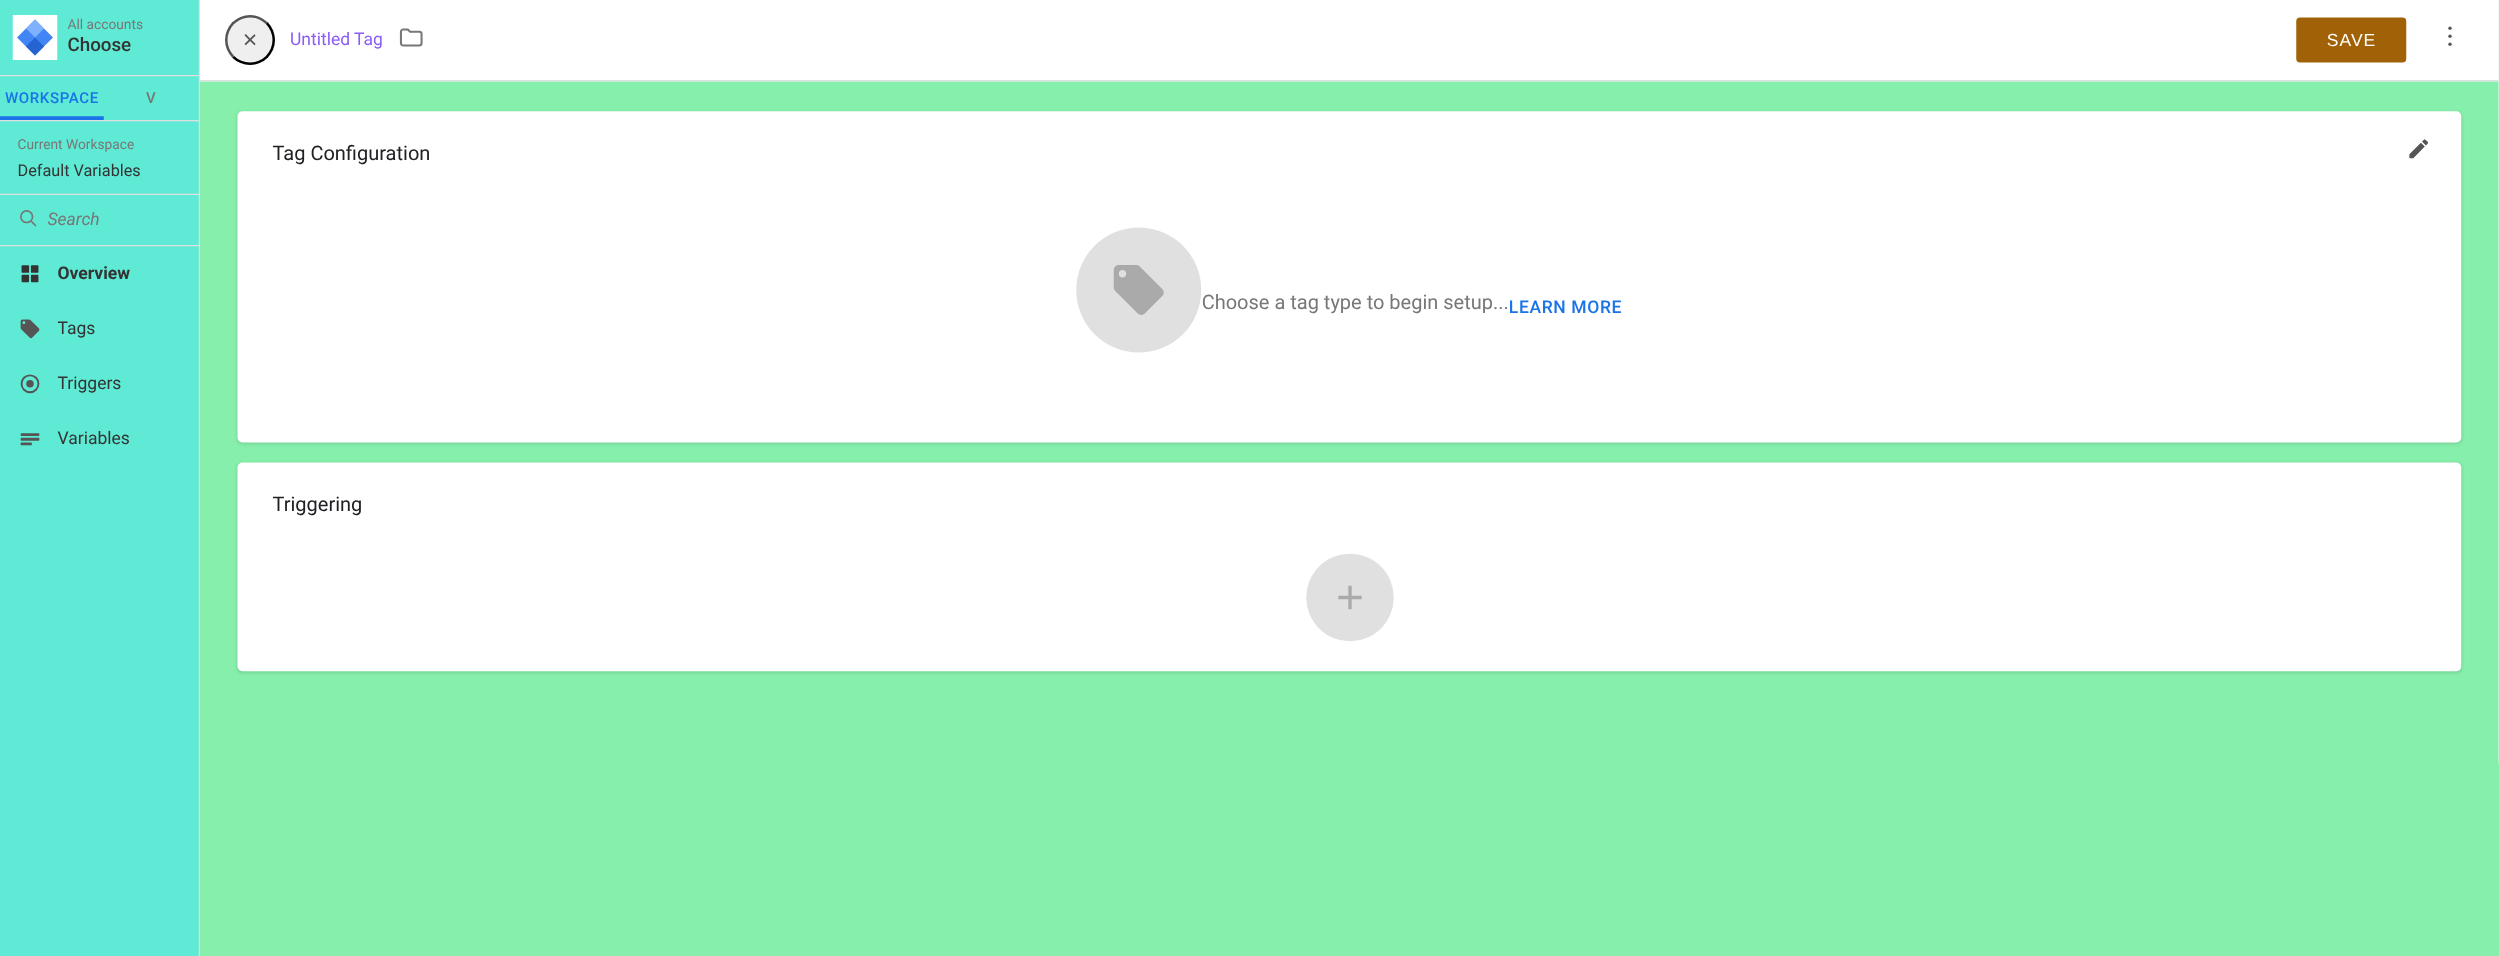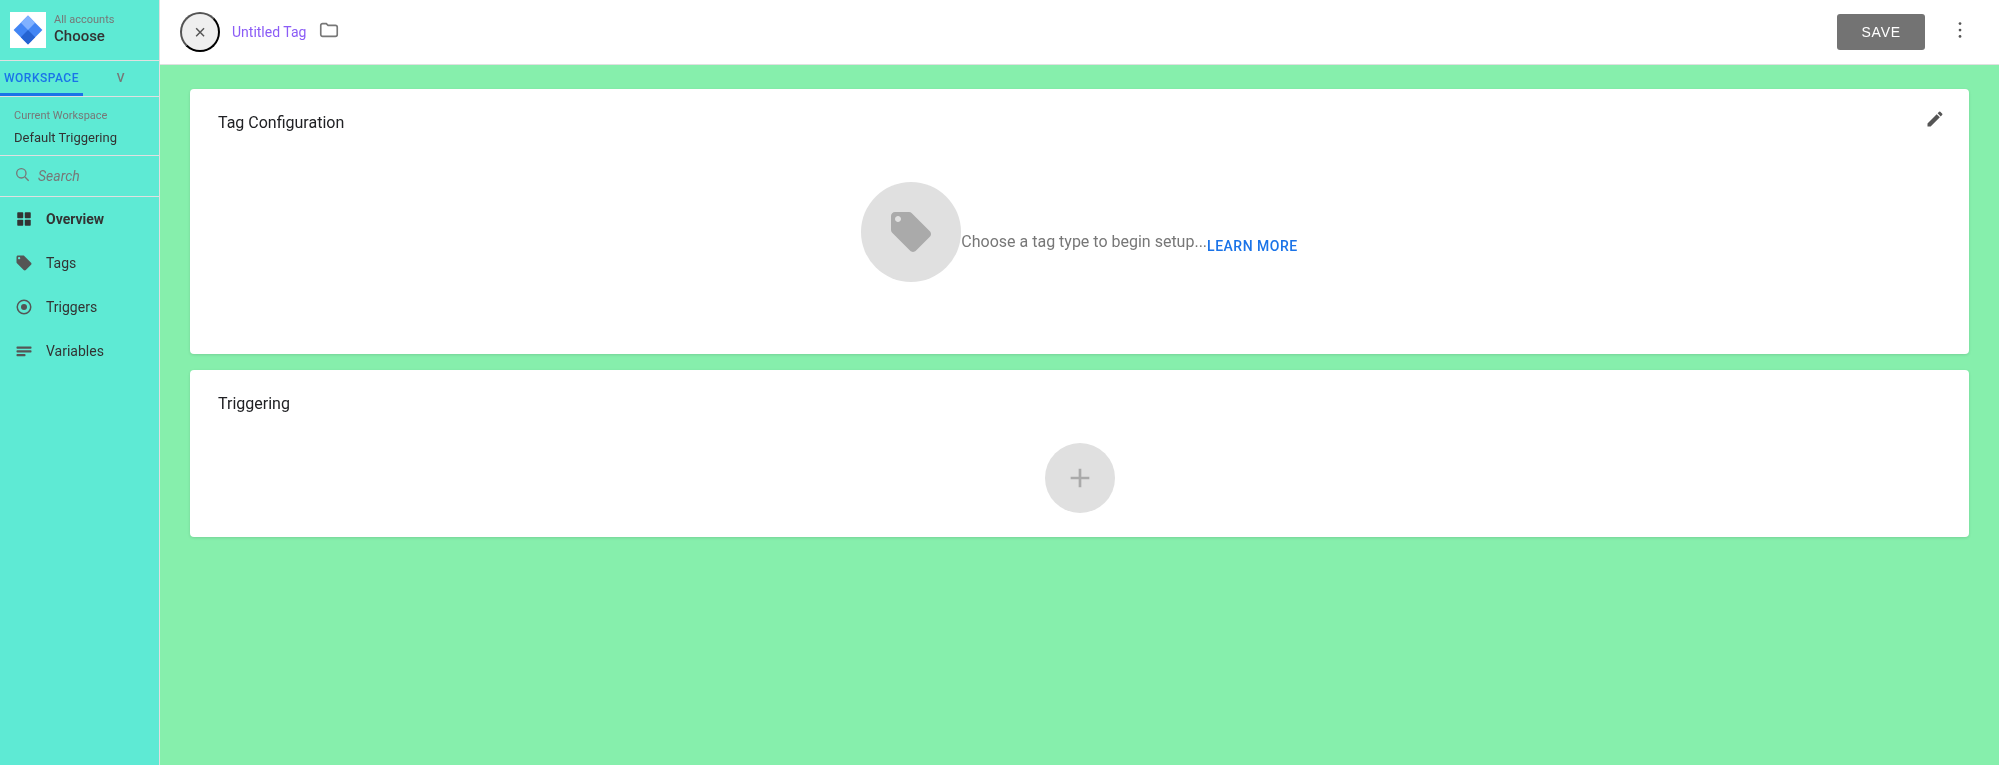--- a/index.html
+++ b/index.html
@@ -185,21 +185,21 @@
       color: #777;
       font-size: 20px;
       cursor: pointer;
     }
 
     .top-bar-spacer {
       flex: 1;
     }
 
     .save-btn {
-      background: #737373;
+      background: #a16207;
       color: #fff;
       border: none;
       padding: 10px 24px;
       font-size: 14px;
       font-weight: 500;
       letter-spacing: 0.8px;
       cursor: pointer;
       border-radius: 3px;
       margin-right: 16px;
     }
@@ -325,21 +325,21 @@
       <div class="account-name">Choose</div>
     </div>
   </div>
 
   <div class="sidebar-tabs">
     <div class="sidebar-tab">WORKSPACE</div>
     <div class="sidebar-tab inactive">V</div>
   </div>
 
   <div class="sidebar-workspace-label">Current Workspace</div>
-  <div class="sidebar-workspace-name">Default Triggering</div>
+  <div class="sidebar-workspace-name">Default Variables</div>
 
   <div class="sidebar-search">
     <span class="sidebar-search-icon">
       <svg width="16" height="16" viewBox="0 0 24 24" fill="none" stroke="#777" stroke-width="2">
         <circle cx="11" cy="11" r="7"></circle>
         <line x1="16.5" y1="16.5" x2="22" y2="22"></line>
       </svg>
     </span>
     <span class="sidebar-search-text">Search</span>
   </div>

